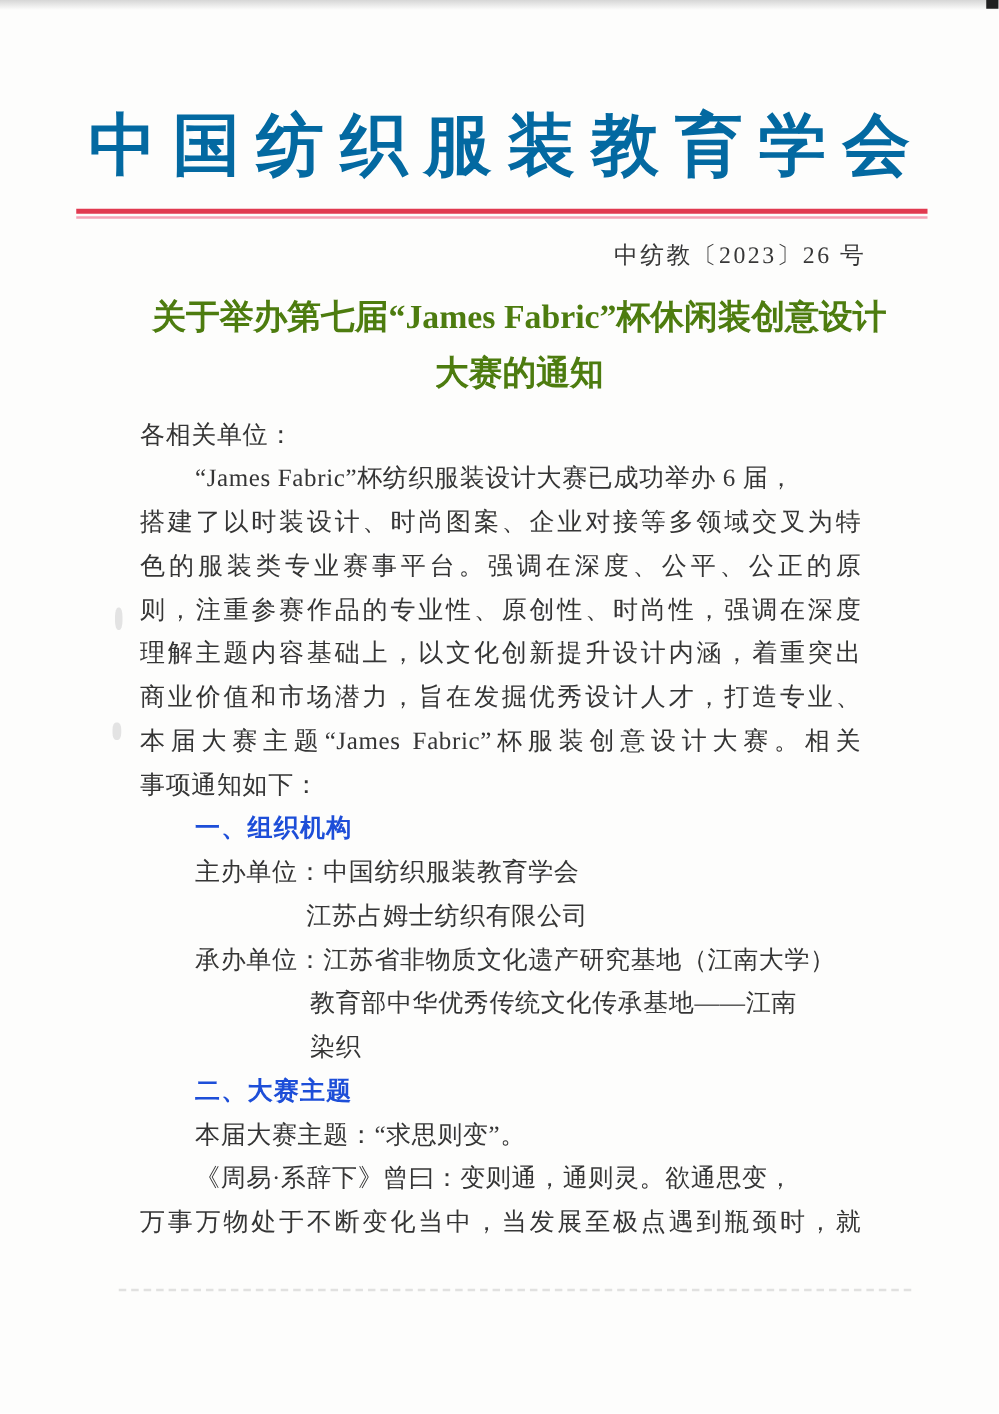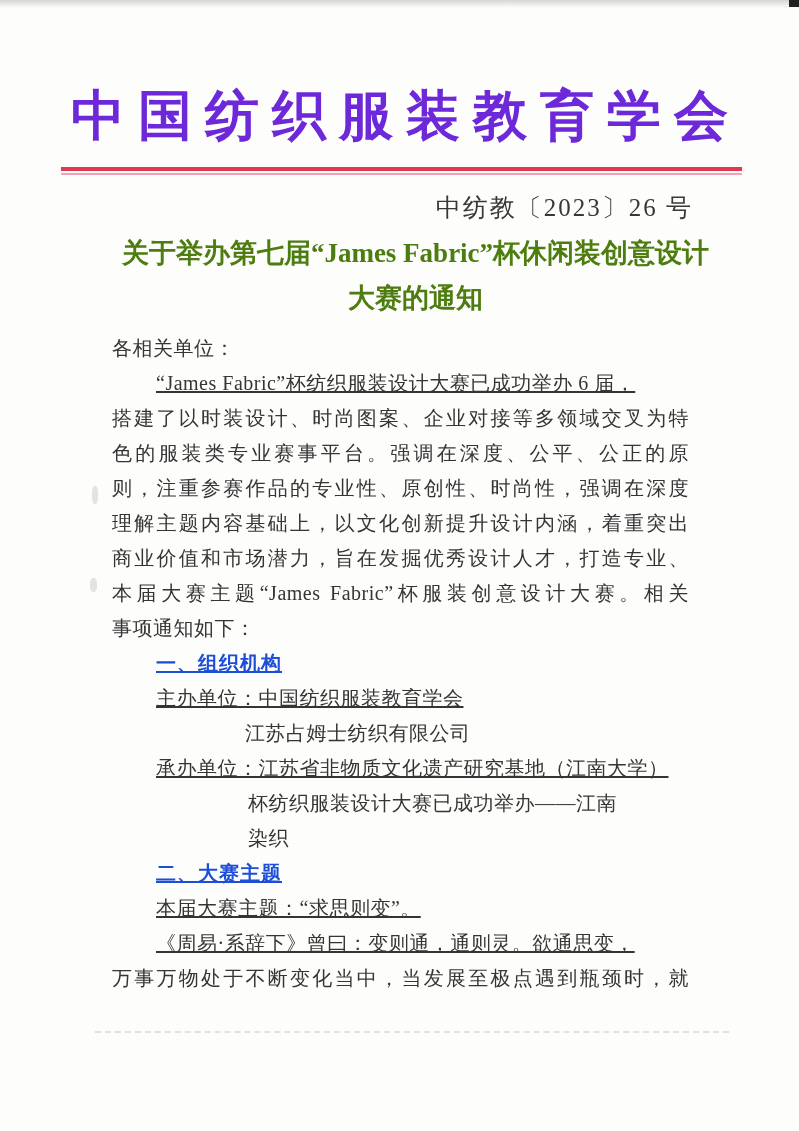--- a/index.html
+++ b/index.html
@@ -25,46 +25,46 @@
   .speck.s2 { left:90px; top:578px; width:7px; height:14px; }
   .bottom-noise {
     position:absolute; top:1031px; left:95px; right:70px; height:0;
     border-top:2px dashed #9a9a9a; opacity:.28;
   }
   
   .letterhead {
     position:absolute; top:80px; left:0; width:100%;
     margin:0; text-align:center;
     font-size:54px; font-weight:700;
-    color:#6d28d9;
+    color:#0369a1;
     letter-spacing:13px; text-indent:13px;
     white-space:nowrap;
   }
   .red-rule { position:absolute; top:167px; left:61px; right:57px; }
   .red-rule .rule-thick { height:4px; background:#e13a50; }
   .red-rule .rule-thin  { height:2px; background:#f5a2b6; margin-top:2px; }
   
   .doc-number {
     position:absolute; top:191px; right:106px;
-    font-size:25px; color:#383838; letter-spacing:2px;
+    font-size:19px; color:#383838; letter-spacing:2px;
     white-space:nowrap;
   }
   
   .title {
     position:absolute; top:231px; left:16px; width:100%;
     text-align:center; font-weight:700; color:#4d7c0f;
     font-size:27px; line-height:45px;
   }
   
   .body {
     position:absolute; top:331px; left:112px; width:577px;
     font-size:20px; color:#353535;
   }
   .ln { height:35px; line-height:35px; letter-spacing:.5px; }
-  .ind  { text-indent:44px;text-decoration:underline; }
+  .ind  { text-indent:44px; }
   .hang { padding-left:133px; }
   .hang2 { padding-left:136px; }
   .fill { text-align:justify; text-align-last:justify; }
   .hd {
     font-family:"Liberation Sans","DejaVu Sans",sans-serif;
     font-weight:700; color:#1d4ed8; letter-spacing:1px;
   }
 </style>
 </head>
 <body>
@@ -99,21 +99,21 @@
     <div class="ln fill">则，注重参赛作品的专业性、原创性、时尚性，强调在深度</div>
     <div class="ln fill">理解主题内容基础上，以文化创新提升设计内涵，着重突出</div>
     <div class="ln fill">商业价值和市场潜力，旨在发掘优秀设计人才，打造专业、</div>
     <div class="ln fill">本届大赛主题“James Fabric”杯服装创意设计大赛。相关</div>
     <div class="ln">事项通知如下：</div>
 
     <div class="ln ind hd">一、组织机构</div>
     <div class="ln ind">主办单位：中国纺织服装教育学会</div>
     <div class="ln hang">江苏占姆士纺织有限公司</div>
     <div class="ln ind">承办单位：江苏省非物质文化遗产研究基地（江南大学）</div>
-    <div class="ln hang2">杯纺织服装设计大赛已成功举办——江南</div>
+    <div class="ln hang2">教育部中华优秀传统文化传承基地——江南</div>
     <div class="ln hang2">染织</div>
 
     <div class="ln ind hd">二、大赛主题</div>
     <div class="ln ind">本届大赛主题：“求思则变”。</div>
     <div class="ln ind">《周易·系辞下》曾曰：变则通，通则灵。欲通思变，</div>
     <div class="ln fill">万事万物处于不断变化当中，当发展至极点遇到瓶颈时，就</div>
   </div>
 
   <div class="bottom-noise"></div>
 

